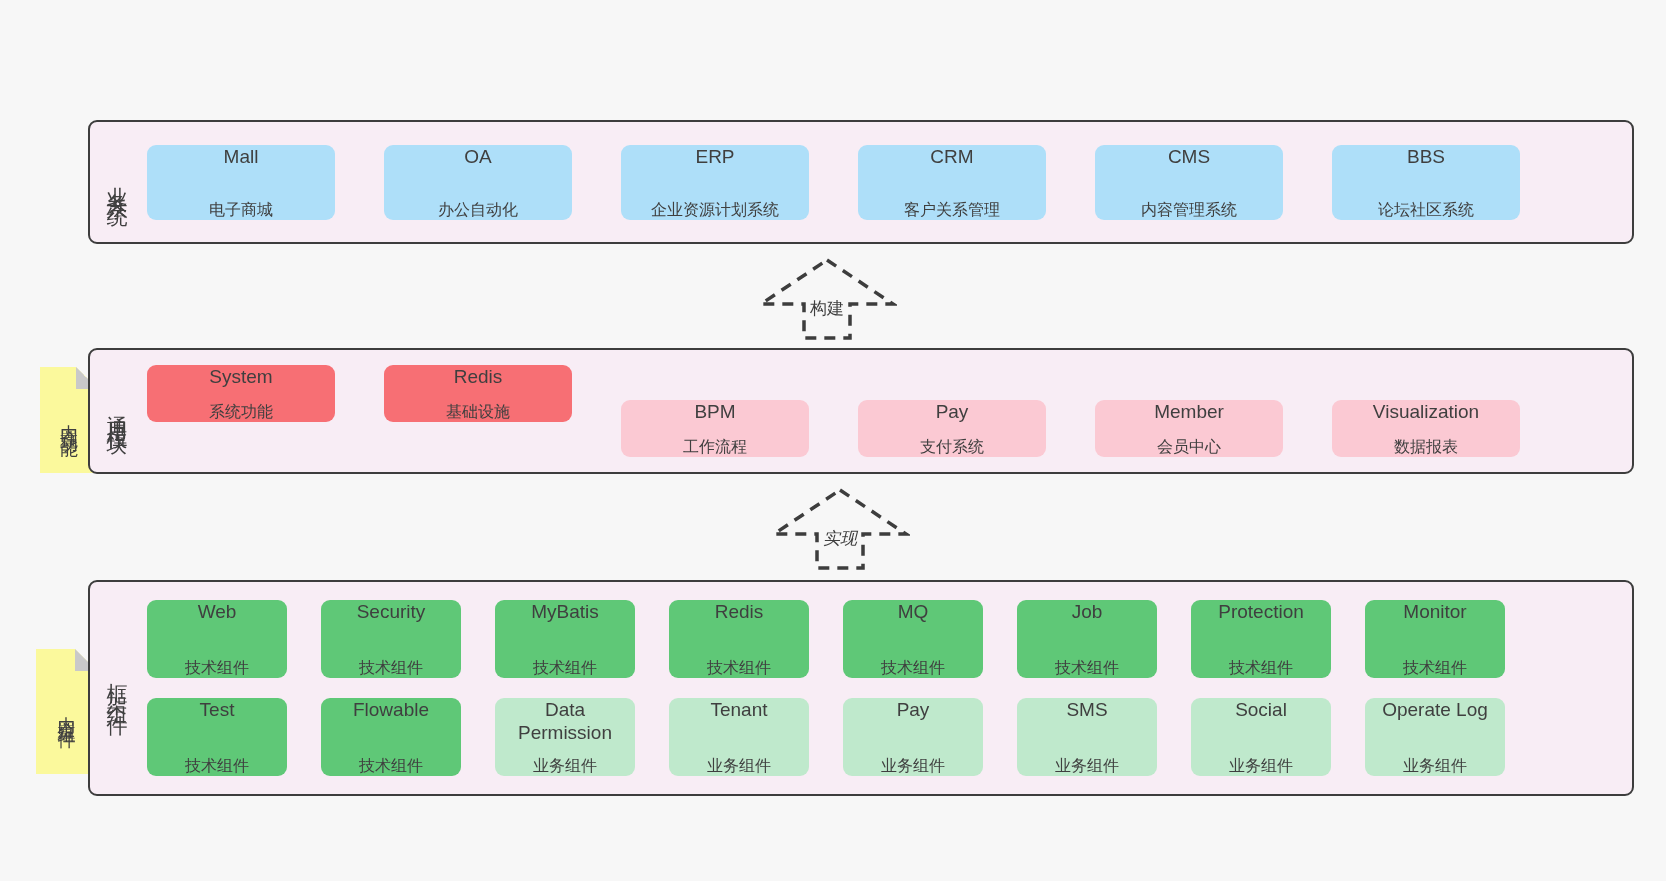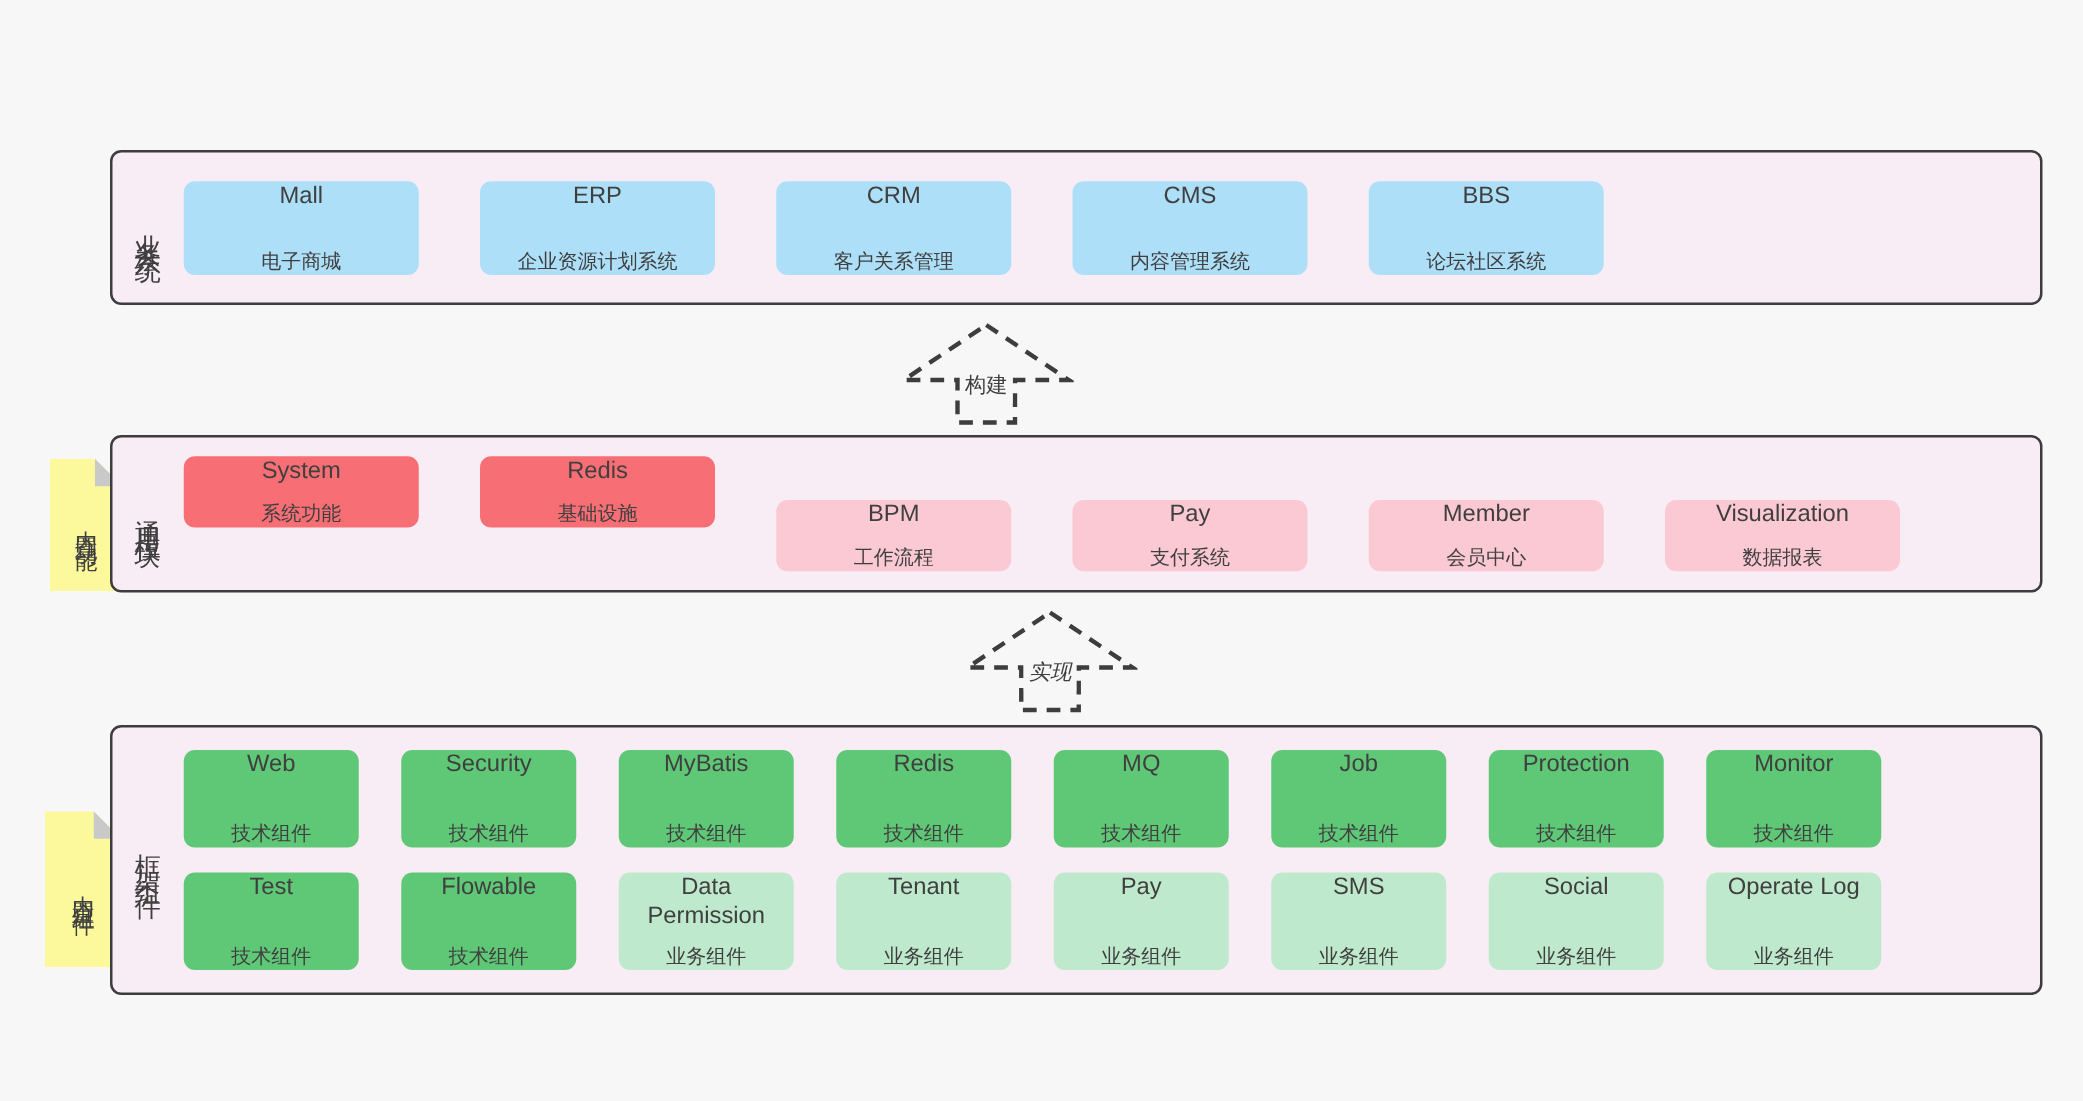--- a/index.html
+++ b/index.html
@@ -101,21 +101,21 @@
   .box.pink       { background: var(--pink, #fbc9d3); margin-top: 35px; }
   .box.green      { background: var(--green, #5fc877); gap: 20px; }
   .box.lightgreen { background: var(--lightgreen, #bfe9cc); }
 
   
   .arrow {
     position: absolute;
     width: 140px; height: 84px;
     z-index: 1;
   }
-  #arrow-build     { left: 719px; top: 257px; }
+  #arrow-build     { left: 757px; top: 257px; }
   #arrow-implement { left: 770px; top: 487px; font-style: italic; }
   .arrow svg { display:block; width:100%; height:100%; }
   .arrow polygon {
     fill: var(--page-bg, #f7f7f7);
     stroke: var(--line, #3d3d3d);
     stroke-width: 3.5;
     stroke-dasharray: 11 8;
   }
   .arrow .arrow-label {
     position: absolute;
@@ -156,20 +156,24 @@
 
   <div class="band" id="band-business-systems">
     <span class="band-label">业务系统</span>
     <div class="band-rows">
         <div class="row">
           <div class="box blue">
             <div class="en">Mall</div>
             <div class="zh">电子商城</div>
           </div>
           <div class="box blue">
+            <div class="en">OA</div>
+            <div class="zh">办公自动化</div>
+          </div>
+          <div class="box blue">
             <div class="en">ERP</div>
             <div class="zh">企业资源计划系统</div>
           </div>
           <div class="box blue">
             <div class="en">CRM</div>
             <div class="zh">客户关系管理</div>
           </div>
           <div class="box blue">
             <div class="en">CMS</div>
             <div class="zh">内容管理系统</div>

